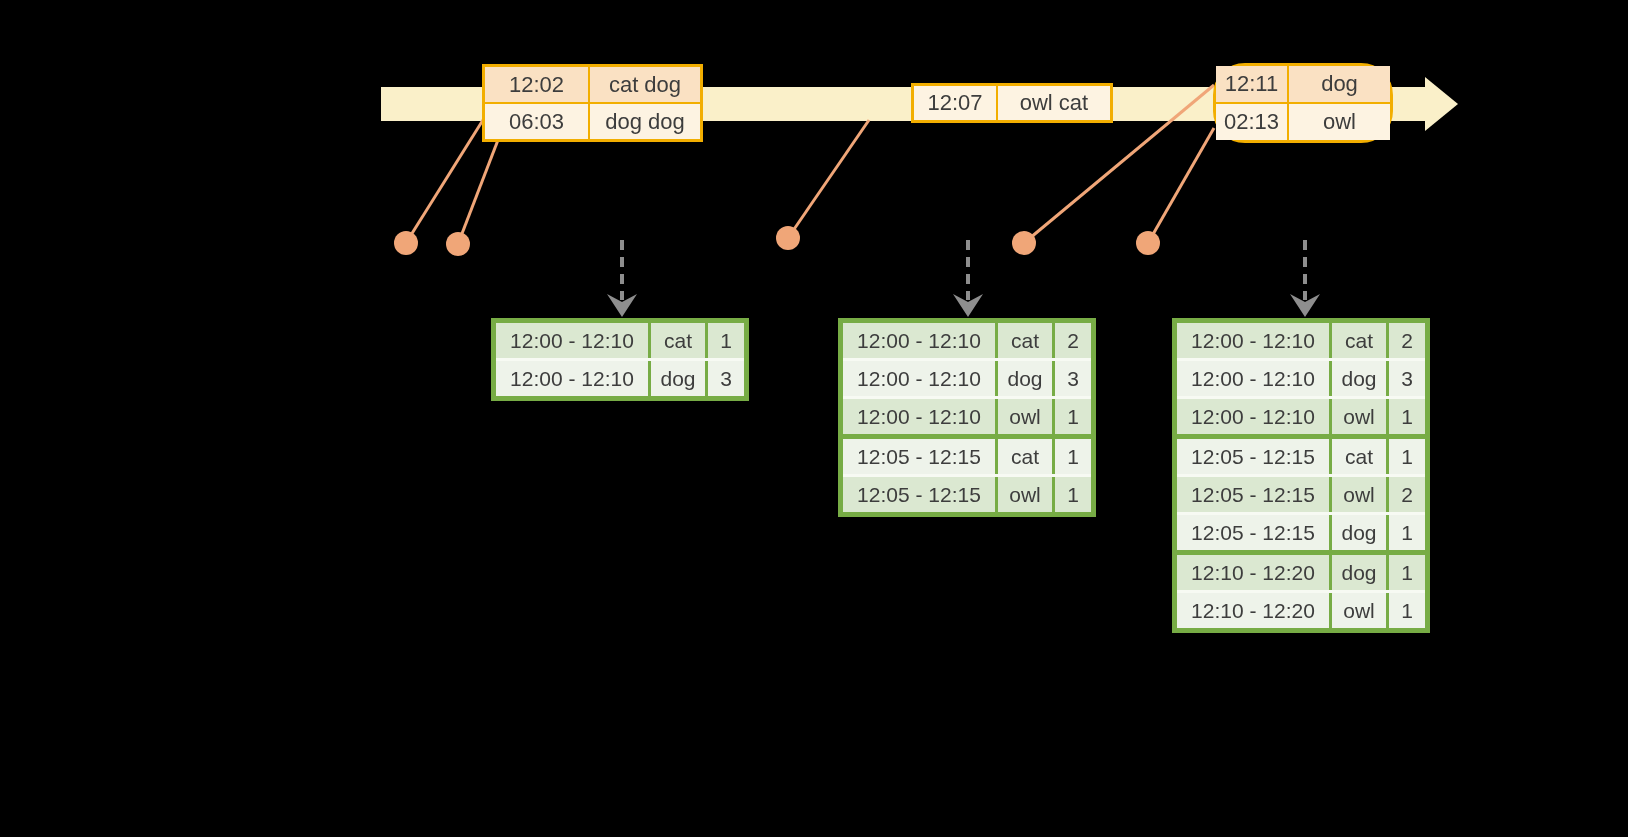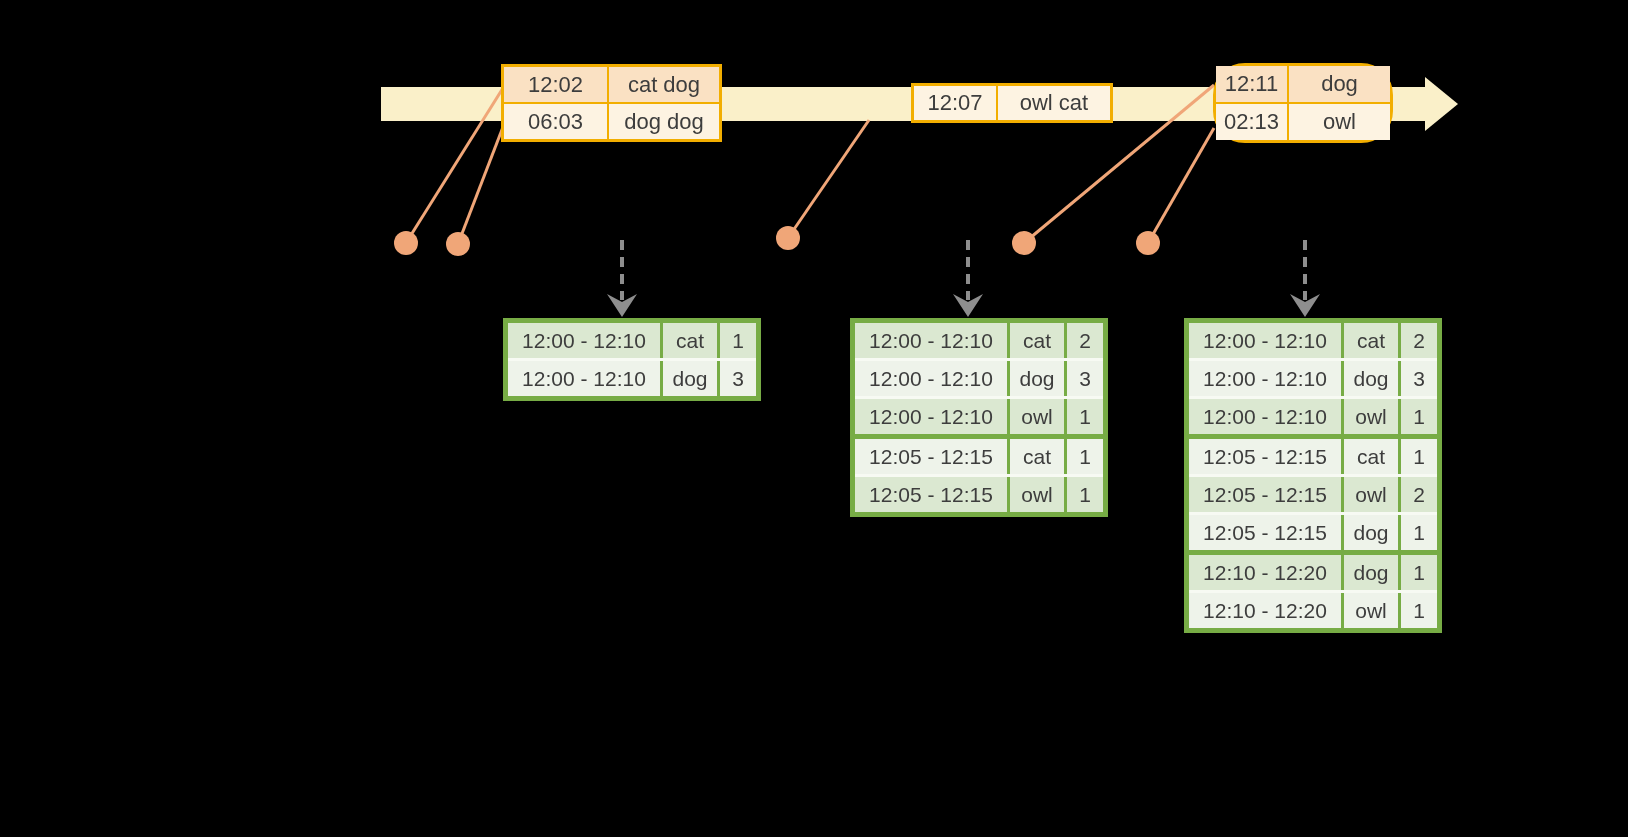--- a/index.html
+++ b/index.html
@@ -36,27 +36,27 @@
   
   .ev-box{
     position:absolute;background:var(--event-border);
     border:3px solid var(--event-border);
     display:flex;flex-direction:column;gap:2px;box-sizing:border-box;
   }
   .ev-row{display:grid;grid-template-columns:var(--tcol) 1fr;gap:2px;flex:1;}
   .ev-row .cell{display:flex;align-items:center;justify-content:center;font-size:22px;}
   .ev-row.dark .cell{background:var(--event-row-dark);}
   .ev-row.light .cell{background:var(--event-row-light);}
-  #event-0{left:501px;top:64px;width:221px;height:78px;--tcol:103px;}
+  #event-0{left:482px;top:64px;width:221px;height:78px;--tcol:103px;}
   #event-1{left:868px;top:83px;width:202px;height:40px;margin-left:43px;--tcol:82px;}
   #event-2{left:1213px;top:63px;width:180px;height:80px;border-radius:32px;--tcol:71px;}
   
   .res-table{
     position:absolute;background:var(--table-border);padding:5px;
-    display:flex;flex-direction:column;box-sizing:border-box;margin-left:12px;
+    display:flex;flex-direction:column;box-sizing:border-box;
   }
   .res-row{display:grid;grid-template-columns:152px 54px 36px;gap:3px;height:35px;}
   .res-row.row-sep{border-top:3px solid #f7faf3;}
   .res-row.group-start{margin-top:5px;}
   .res-row .cell{display:flex;align-items:center;justify-content:center;font-size:21px;}
   .res-row.dark .cell{background:var(--table-row-dark);}
   .res-row.light .cell{background:var(--table-row-light);}
   #table-0{left:491px;top:318px;}
   #table-1{left:838px;top:318px;}
   #table-2{left:1172px;top:318px;}

